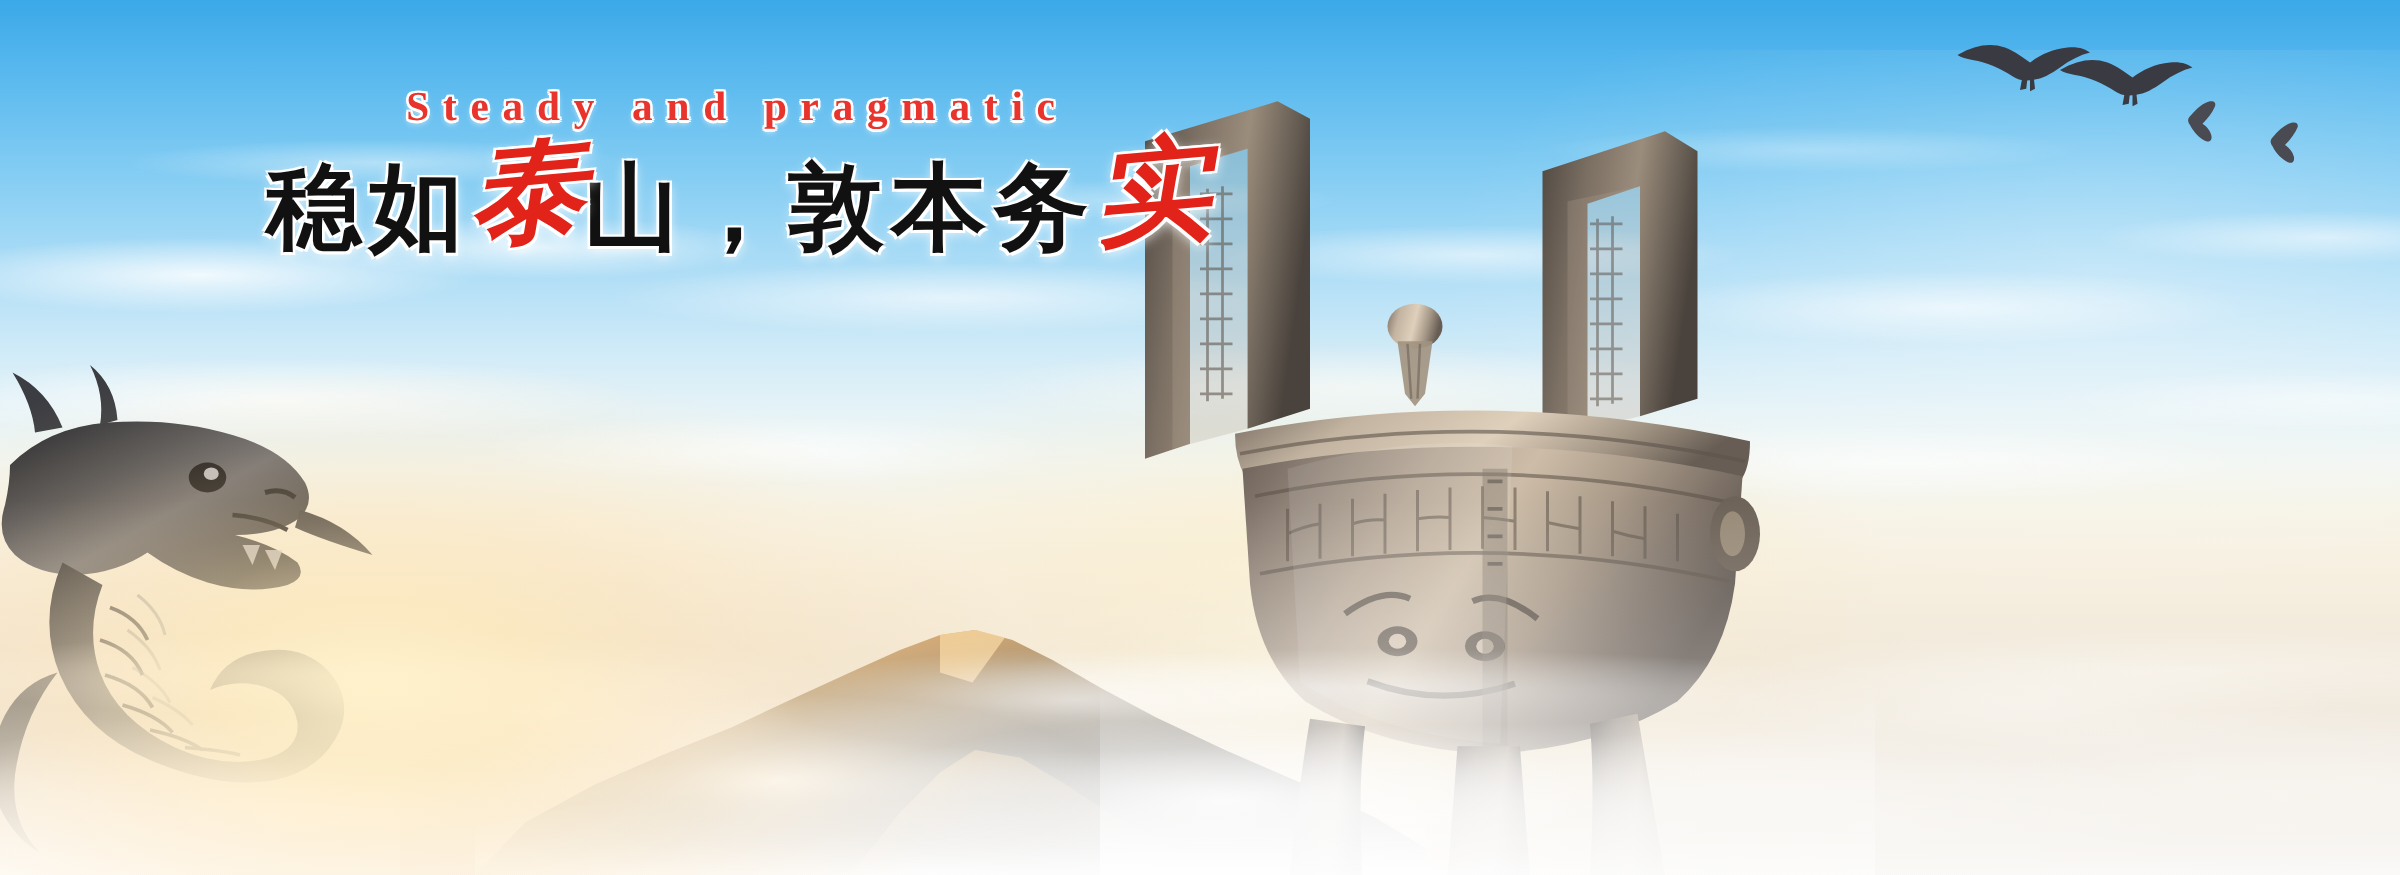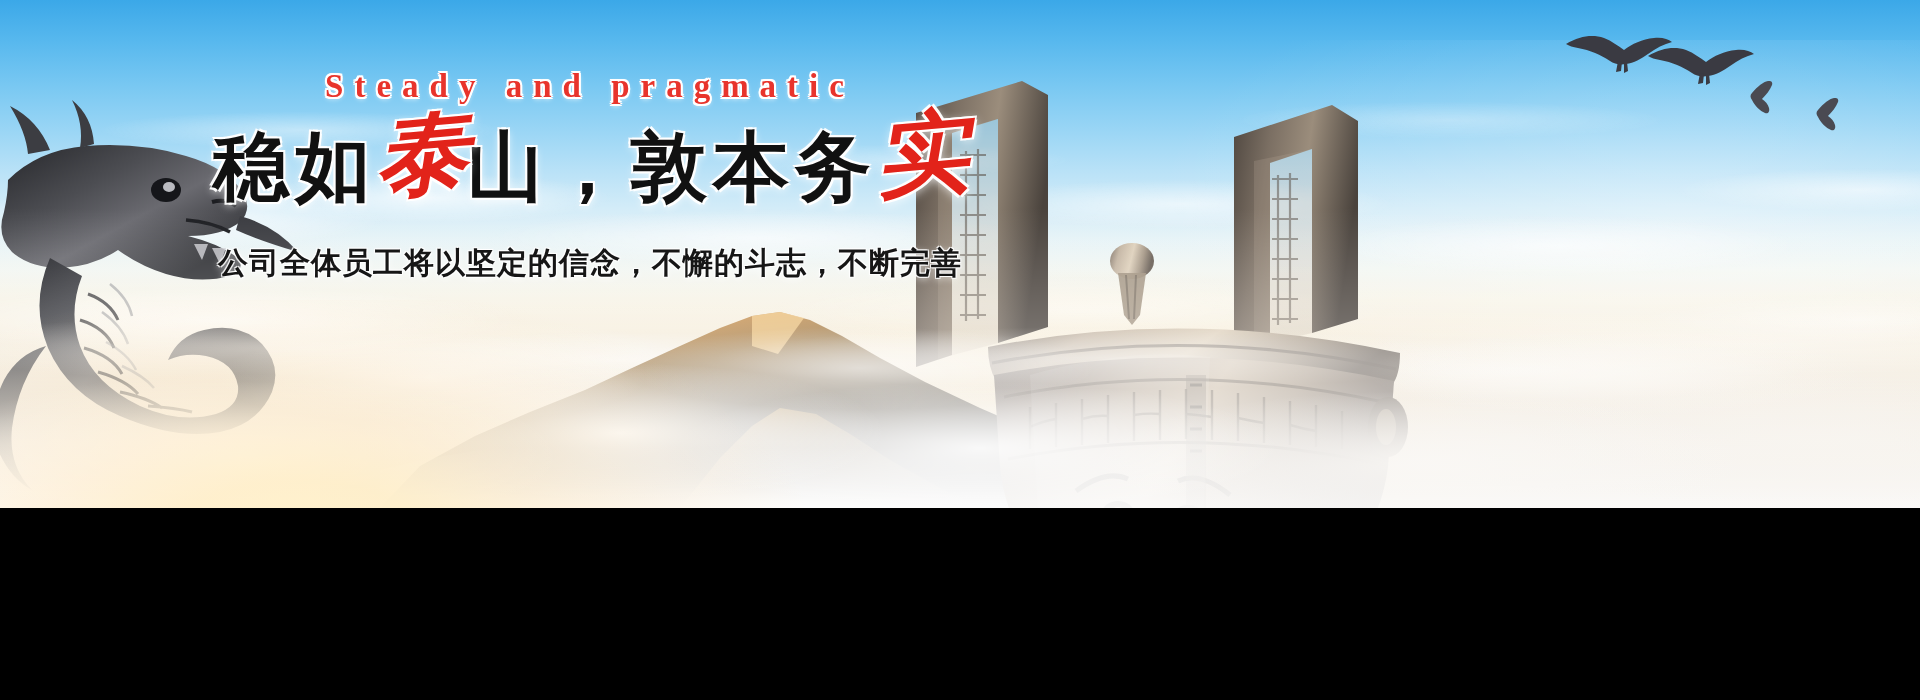--- a/index.html
+++ b/index.html
@@ -1,20 +1,20 @@
 <!DOCTYPE html>
 <html><head>
 <meta charset="utf-8">
 <style>
   * { margin:0; padding:0; box-sizing:border-box; }
   html,body { width:1920px; height:700px; overflow:hidden; background:#000; }
   body { font-family:"Liberation Sans", sans-serif; }
 
   #banner {
-    position:relative; width:1920px; height:508px; overflow:hidden;
+    position:relative; width:1920px; height:700px; overflow:hidden;
     background:#8fd0f0;
   }
 
   
   .sky {
     position:absolute; inset:0;
     background:
       linear-gradient(to bottom,
         #3ba8e8 0%,
         #57b8ee 8%,
@@ -404,16 +404,16 @@
     </svg>
   </div>
 
   <div class="seaclouds-far"></div>
   <div class="seaclouds"></div>
   <div class="sunglow"></div>
 
   <div class="textblock">
     <div class="tagline">Steady and pragmatic</div>
     <div class="headline"><span>稳如</span><span class="accent">泰</span><span>山，敦本务</span><span class="accent">实</span></div>
-    <div class="subtitle"><span>公司全体员工将以坚定的信念，不懈的斗志，不断完善</span></div>
+    <div class="subtitle"></div>
   </div>
 
 </div>
 
 </body></html>

